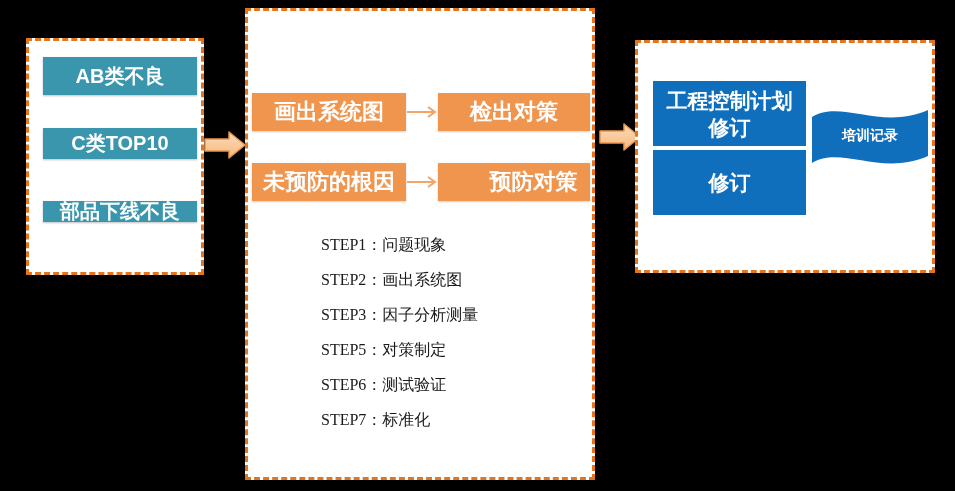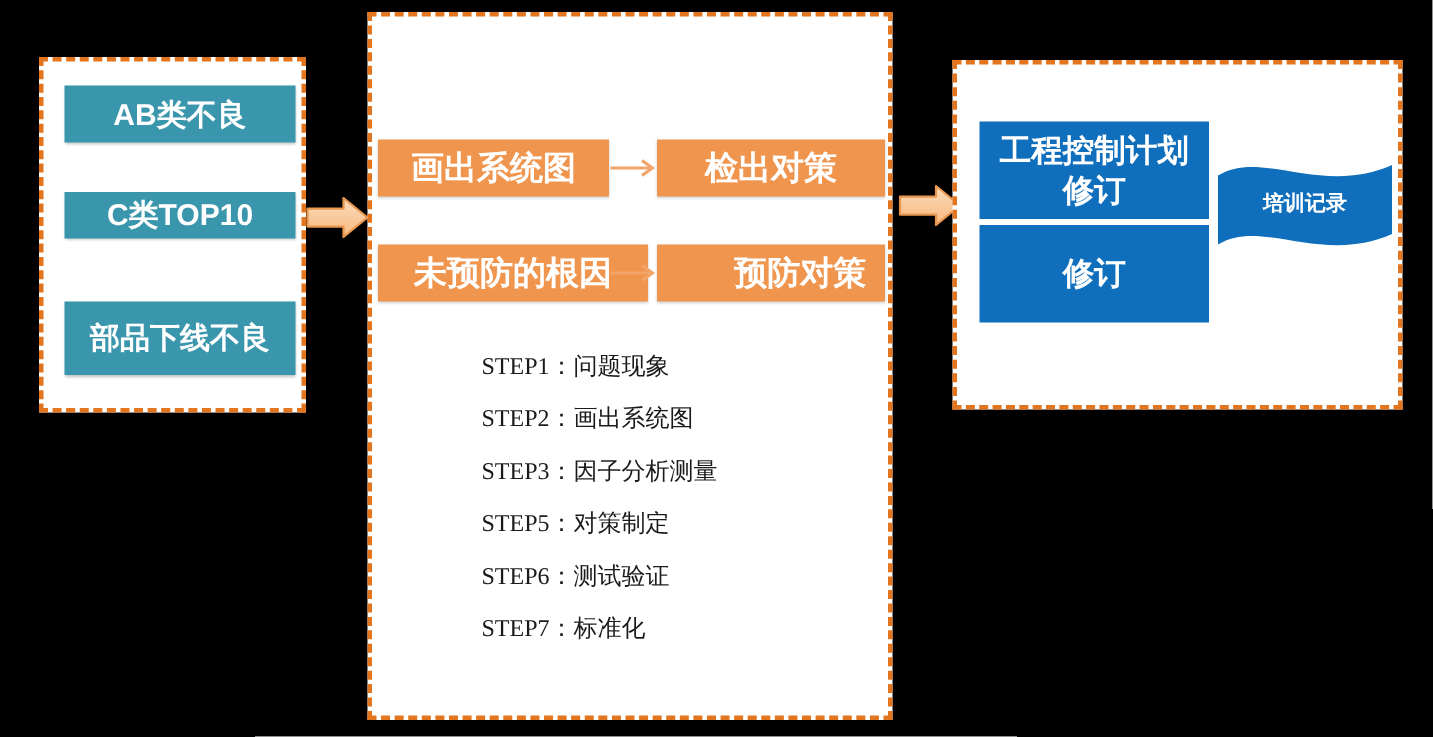--- a/index.html
+++ b/index.html
@@ -31,37 +31,37 @@
     color: #ffffff;
     font-weight: bold;
     font-size: 20px;
     display: flex;
     align-items: center;
     justify-content: center;
     box-shadow: 0 1px 2px rgba(0,0,0,0.25);
   }
   .teal-1 { top: 16px;  height: 38px; }
   .teal-2 { top: 87px;  height: 31px; }
-  .teal-3 { top: 160px; height: 49px; }
+  .teal-3 { top: 160px; height: 21px; }
 
   .orange-box {
     position: absolute;
     background: #F0954E;
     color: #ffffff;
     font-weight: bold;
     font-size: 22px;
     height: 38px;
     display: flex;
     align-items: center;
     justify-content: center;
     box-shadow: 0 1px 2px rgba(0,0,0,0.2);
   }
   .cause-1  { left: 4px;   top: 82px;  width: 154px; }
   .action-1 { left: 190px; top: 82px;  width: 152px; }
-  .cause-2  { left: 4px;   top: 152px; width: 180px; }
+  .cause-2  { left: 4px;   top: 152px; width: 154px; }
   .action-2 { left: 190px; top: 152px; width: 152px; padding-left: 39px; }
 
   .thin-arrow {
     position: absolute;
     width: 32px;
     height: 14px;
   }
   .thin-arrow-1 { left: 158px; top: 94px; }
   .thin-arrow-2 { left: 158px; top: 164px; }
 

